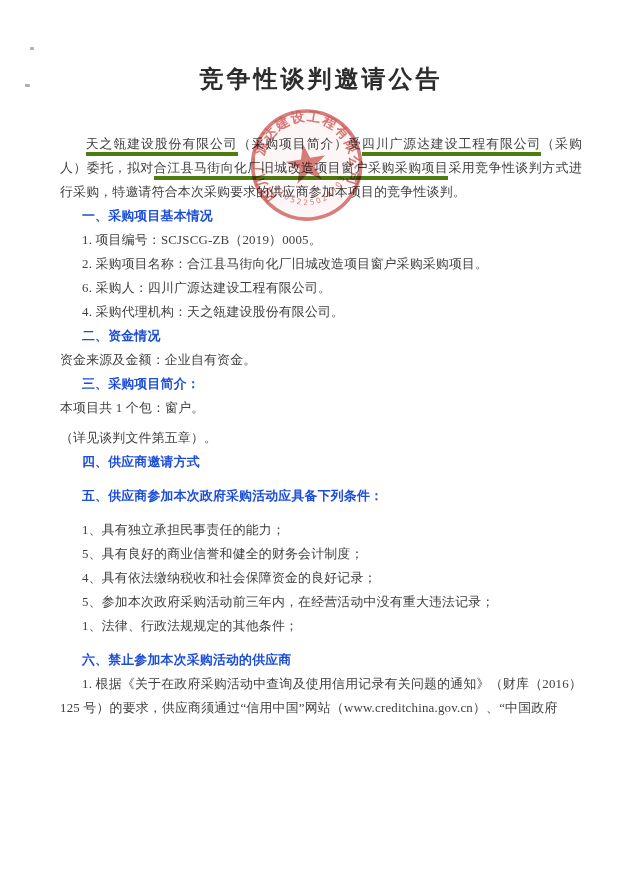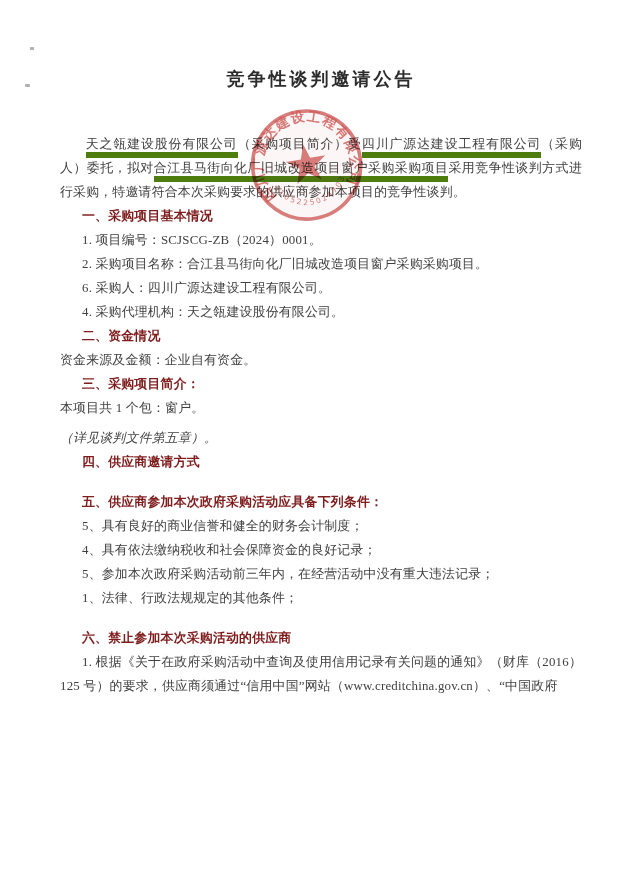--- a/index.html
+++ b/index.html
@@ -14,41 +14,41 @@
     position:absolute;
     left:60px;top:66px;
     width:522px;
     font-size:12.9px;
     line-height:24px;
     letter-spacing:0.2px;
     color:#414141;
     text-align:justify;
   }
   .doc-title{
-    font-size:18px;
+    font-size:24px;
     font-weight:bold;
     letter-spacing:3px;
     text-align:center;
     color:#2c2c2c;
     line-height:26px;
     margin:0 0 40px 0;
   }
   p{margin:0;}
   .heading{
     font-weight:bold;
-    color:#7f1d1d;
+    color:#1d4ed8;
     margin-left:22px;
   }
   .ml{margin-left:22px;}
   .indent{text-indent:2em;}
   .indent-sm{text-indent:22px;}
-  .mt2{margin-top:16px;}
-  .mt6{margin-top:6px;font-style:italic;}
+  .mt2{margin-top:10px;}
+  .mt6{margin-top:6px;}
   .mt10{}
-  .u{border-bottom:6px solid #4d7c0f;padding-bottom:1px;}
+  .u{border-bottom:4px solid #4d7c0f;padding-bottom:1px;}
   .seal{
     position:absolute;
     left:230px;top:90px;
     width:154px;height:154px;
     transform:rotate(-10deg);
     mix-blend-mode:multiply;
     opacity:0.85;
     pointer-events:none;
   }
   .speck{
@@ -63,35 +63,36 @@
 </head>
 <body>
 
 <div class="doc">
 
   <h1 class="doc-title">竞争性谈判邀请公告</h1>
 
   <p class="indent"><span class="u">天之瓴建设股份有限公司</span><span>（采购项目简介）受</span><span class="u">四川广源达建设工程有限公司</span><span>（采购人）委托，拟对</span><span class="u">合江县马街向化厂旧城改造项目窗户采购采购项目</span><span>采用竞争性谈判方式进行采购，特邀请符合本次采购要求的供应商参加本项目的竞争性谈判。</span></p>
 
   <p class="heading">一、采购项目基本情况</p>
-  <p class="ml">1. 项目编号：SCJSCG-ZB（2024）0001。</p>
+  <p class="ml">1. 项目编号：SCJSCG-ZB（2019）0005。</p>
   <p class="ml">2. 采购项目名称：合江县马街向化厂旧城改造项目窗户采购采购项目。</p>
   <p class="ml">6. 采购人：四川广源达建设工程有限公司。</p>
   <p class="ml">4. 采购代理机构：天之瓴建设股份有限公司。</p>
 
   <p class="heading">二、资金情况</p>
   <p>资金来源及金额：企业自有资金。</p>
 
   <p class="heading">三、采购项目简介：</p>
   <p>本项目共 1 个包：窗户。</p>
   <p class="mt6">（详见谈判文件第五章）。</p>
 
   <p class="heading mt10">四、供应商邀请方式</p>
 
   <p class="heading mt2">五、供应商参加本次政府采购活动应具备下列条件：</p>
+  <p class="ml mt2">1、具有独立承担民事责任的能力；</p>
   <p class="ml">5、具有良好的商业信誉和健全的财务会计制度；</p>
   <p class="ml">4、具有依法缴纳税收和社会保障资金的良好记录；</p>
   <p class="ml">5、参加本次政府采购活动前三年内，在经营活动中没有重大违法记录；</p>
   <p class="ml">1、法律、行政法规规定的其他条件；</p>
 
   <p class="heading mt2">六、禁止参加本次采购活动的供应商</p>
   <p class="indent-sm">1. 根据《关于在政府采购活动中查询及使用信用记录有关问题的通知》（财库（2016）125 号）的要求，供应商须通过“信用中国”网站（www.creditchina.gov.cn）、“中国政府</p>
 
 </div>
 

